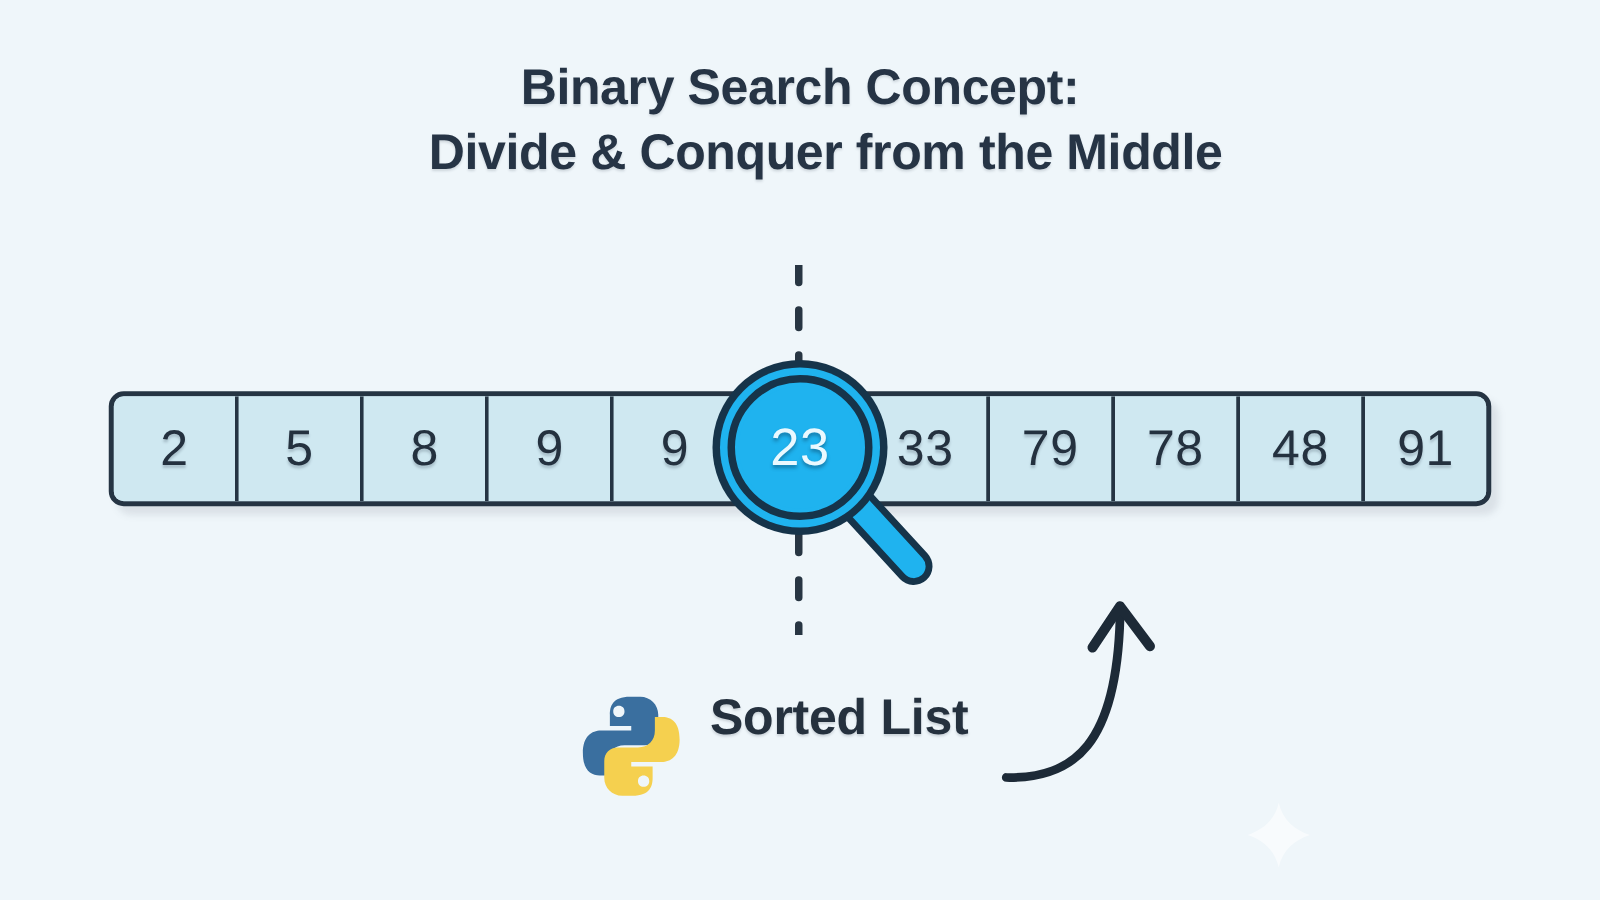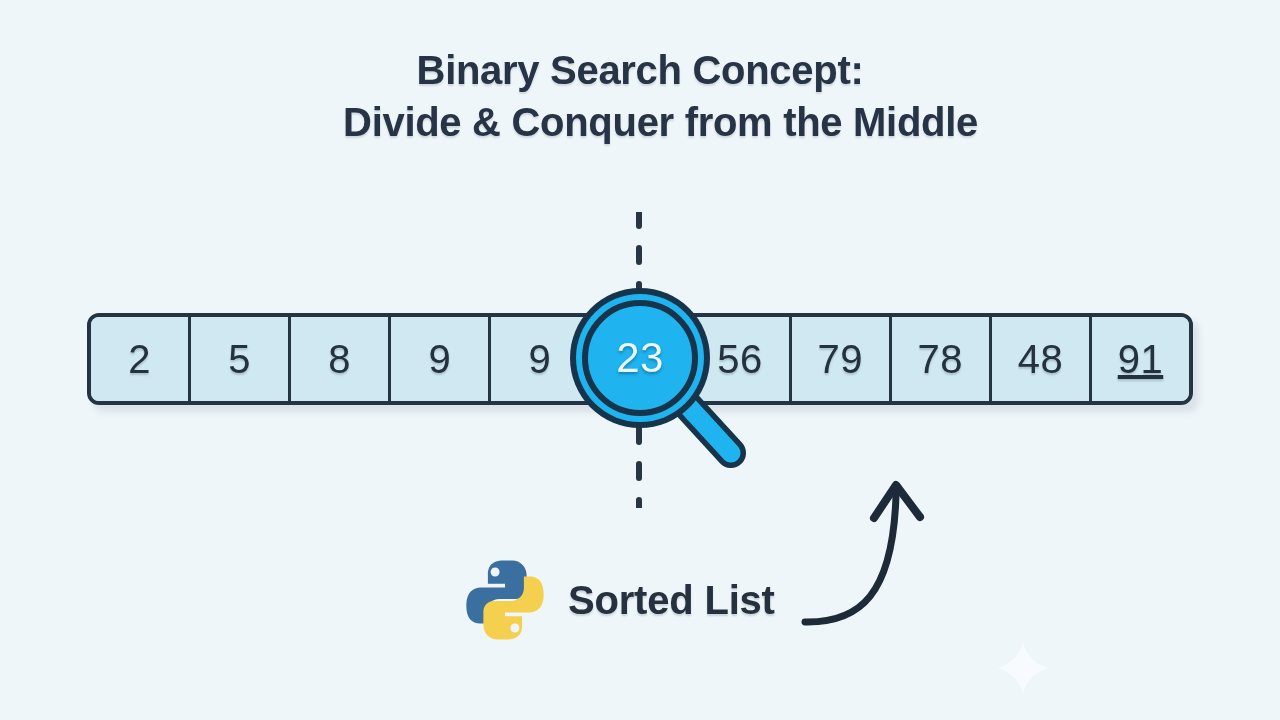--- a/index.html
+++ b/index.html
@@ -106,21 +106,21 @@
     justify-content: center;
     border-right: 3px solid #253443;
     background: #cfe8f1;
     color: #24313f;
     font-size: 40px;
     font-weight: 400;
     letter-spacing: 0.5px;
     text-shadow: 0 2px 2px rgba(38,52,69,0.22);
     box-sizing: border-box;
   }
-  .cell:last-child { border-right: none; text-decoration: underline; }
+  .cell:last-child { border-right: none; }
   .cell.is-focus { color: transparent; text-shadow: none; }
 
   
   .magnifier {
     position: absolute;
     left: 567px;
     top: 285px;
     width: 186px;
     height: 186px;
     pointer-events: none;
@@ -152,21 +152,21 @@
     pointer-events: none;
   }
 
   
   .footer-label {
     position: absolute;
     left: 460px;
     top: 552px;
     height: 96px;
     display: flex;
-    align-items: center;
+    align-items: flex-start;
     gap: 18px;
   }
   .py-logo { width: 90px; height: 90px; display: block; }
   .footer-text {
     color: #25313e;
     font-size: 40px;
     font-weight: 700;
     letter-spacing: -0.2px;
     text-shadow: 0 2px 2px rgba(38,52,69,0.18);
     white-space: nowrap;
@@ -201,21 +201,21 @@
       <div class="cell">
           <span>9</span>
         </div>
       <div class="cell">
           <span>9</span>
         </div>
       <div class="cell is-focus">
           <span>23</span>
         </div>
       <div class="cell">
-          <span>56</span>
+          <span>33</span>
         </div>
       <div class="cell">
           <span>79</span>
         </div>
       <div class="cell">
           <span>78</span>
         </div>
       <div class="cell">
           <span>48</span>
         </div>

